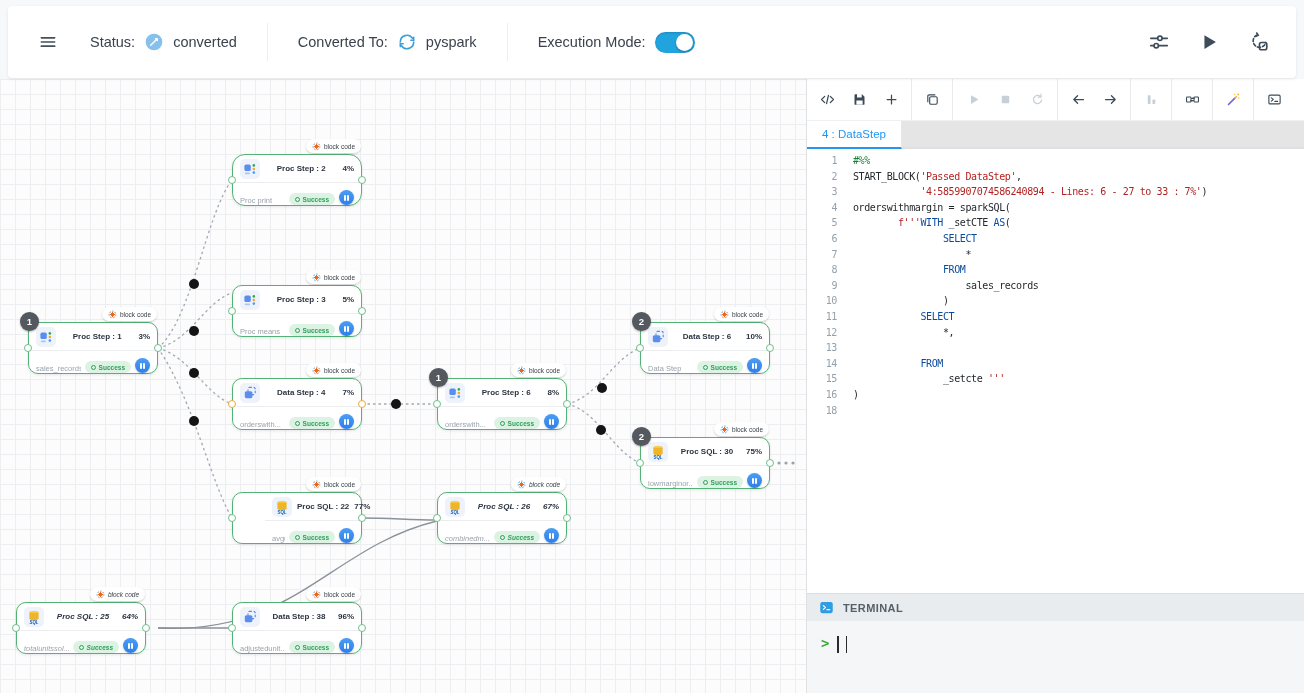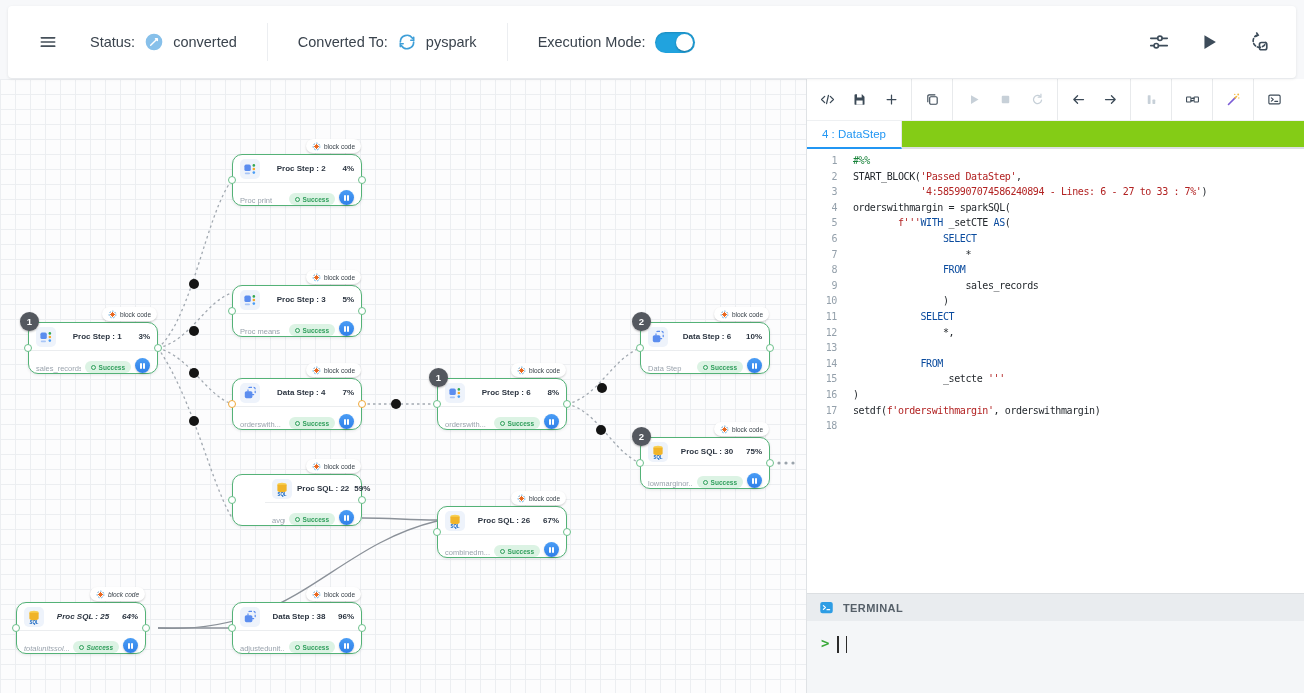--- a/index.html
+++ b/index.html
@@ -60,21 +60,21 @@
   
   .rpanel { position:absolute; left:806px; top:79px; right:0; bottom:0; background:#fff;
             border-left:1px solid #dfe2e5; display:flex; flex-direction:column; }
   .etoolbar { height:42px; display:flex; align-items:center; border-bottom:1px solid #eef0f2; }
   .tb-group { display:flex; align-items:center; gap:10px; padding:0 9px; height:100%; }
   .tb-group + .tb-group { border-left:1px solid #e8eaec; }
   .tbtn { width:22px; height:22px; display:flex; align-items:center; justify-content:center;
           color:#3c4a57; cursor:pointer; }
   .tbtn svg { width:15px; height:15px; }
   .tbtn.disabled { color:#c7d0d8; cursor:default; }
-  .tabbar { height:28px; background:#84cc16; display:flex; border-bottom:2px solid #dcdfe3; }
+  .tabbar { height:28px; background:#e5e5e5; display:flex; border-bottom:2px solid #dcdfe3; }
   .tab { background:#fff; padding:0 15px; display:flex; align-items:center; font-size:11.5px;
          color:#2196f3; border-right:1px solid #e6e8ea; border-bottom:2px solid #2196f3;
          margin-bottom:-2px; cursor:pointer; }
   .codearea { flex:1; background:#fff; overflow:hidden; padding-top:4px; font-family:"DejaVu Sans Mono", monospace; }
   .code-line { display:flex; height:15.6px; line-height:15.6px; font-size:10px; letter-spacing:-0.4px; }
   .code-line .ln { width:30px; text-align:right; color:#94a0ab; flex:none; margin-right:16px; }
   .code-line .src { white-space:pre; }
   .tk-com{color:#178239} .tk-str{color:#b22222} .tk-kw{color:#0a4b9e} .tk-num{color:#098658} .tk-pl{color:#24292e}
   .termhead { height:28px; background:#e9ecef; border-top:1px solid #dcdfe2; display:flex;
               align-items:center; padding:0 12px; gap:9px; }
@@ -202,21 +202,21 @@
           <span>Success</span>
         </span>
         <span class="gn-btn">
           <i></i>
           <i></i>
         </span>
       </div>
       <span class="conn l"></span>
       <span class="conn r"></span>
     </div>
-    <div class="gnode" style="left: 232px; top: 75px;">
+    <div class="gnode" style="left: 232px; top: 75px; border-radius: 13px;">
       <div class="bcbadge">
         <span style="display: inline-flex;">
           <svg viewBox="0 0 14 14">
             <circle cx="7" cy="7" r="5.3" fill="none" stroke="#4aa3e0" stroke-width="1.3" stroke-dasharray="2.6 2.1"></circle>
             <g stroke="#e8641a" stroke-width="1.5" stroke-linecap="round">
               <path d="M7 3.6v6.8M3.6 7h6.8M4.7 4.7l4.6 4.6M9.3 4.7L4.7 9.3"></path>
             </g>
           </svg>
         </span>
         <span>block code</span>
@@ -437,59 +437,59 @@
           <span>Success</span>
         </span>
         <span class="gn-btn">
           <i></i>
           <i></i>
         </span>
       </div>
       <span class="conn l"></span>
       <span class="conn r"></span>
     </div>
-    <div class="gnode" style="left: 232px; top: 395px; padding-left: 32px;">
+    <div class="gnode" style="left: 232px; top: 413px; padding-left: 32px;">
       <div class="bcbadge">
         <span style="display: inline-flex;">
           <svg viewBox="0 0 14 14">
             <circle cx="7" cy="7" r="5.3" fill="none" stroke="#4aa3e0" stroke-width="1.3" stroke-dasharray="2.6 2.1"></circle>
             <g stroke="#e8641a" stroke-width="1.5" stroke-linecap="round">
               <path d="M7 3.6v6.8M3.6 7h6.8M4.7 4.7l4.6 4.6M9.3 4.7L4.7 9.3"></path>
             </g>
           </svg>
         </span>
         <span>block code</span>
       </div>
       <div class="gn-head">
         <span class="nicon">
           <svg viewBox="0 0 20 20">
             <ellipse cx="10" cy="4.6" rx="5.8" ry="2.3" fill="#f8cf52"></ellipse>
             <path d="M4.2 4.6v7.2c0 1.3 2.6 2.3 5.8 2.3s5.8-1 5.8-2.3V4.6" fill="#f0b429"></path>
             <text x="10" y="19" font-size="5.6" font-weight="bold" fill="#1565c0" text-anchor="middle" font-family="Liberation Sans, sans-serif">SQL</text>
           </svg>
         </span>
         <span class="gn-title">Proc SQL : 22</span>
-        <span class="gn-pct">59%</span>
+        <span class="gn-pct">77%</span>
       </div>
       <div class="gn-div"></div>
       <div class="gn-foot">
         <span class="gn-sub">avgunitprice...</span>
         <span class="pill">
           <span class="s-ring"></span>
           <span>Success</span>
         </span>
         <span class="gn-btn">
           <i></i>
           <i></i>
         </span>
       </div>
       <span class="conn l"></span>
       <span class="conn r"></span>
     </div>
-    <div class="gnode" style="left: 437px; top: 427px;">
+    <div class="gnode" style="left: 437px; top: 413px; font-style: italic;">
       <div class="bcbadge">
         <span style="display: inline-flex;">
           <svg viewBox="0 0 14 14">
             <circle cx="7" cy="7" r="5.3" fill="none" stroke="#4aa3e0" stroke-width="1.3" stroke-dasharray="2.6 2.1"></circle>
             <g stroke="#e8641a" stroke-width="1.5" stroke-linecap="round">
               <path d="M7 3.6v6.8M3.6 7h6.8M4.7 4.7l4.6 4.6M9.3 4.7L4.7 9.3"></path>
             </g>
           </svg>
         </span>
         <span>block code</span>
@@ -750,24 +750,20 @@
         <span class="ln">14</span>
         <span class="src"><span class="tk-pl">            </span><span class="tk-kw">FROM</span></span>
       </div>
       <div class="code-line">
         <span class="ln">15</span>
         <span class="src"><span class="tk-pl">                _setcte </span><span class="tk-str">'''</span></span>
       </div>
       <div class="code-line">
         <span class="ln">16</span>
         <span class="src"><span class="tk-pl">)</span></span>
-      </div>
-      <div class="code-line">
-        <span class="ln">17</span>
-        <span class="src"><span class="tk-pl">setdf(</span><span class="tk-str">f'orderswithmargin'</span><span class="tk-pl">, orderswithmargin)</span></span>
       </div>
       <div class="code-line">
         <span class="ln">18</span>
       </div>
     </div>
   <div class="termhead">
     <span class="ticon micon">
         <svg viewBox="0 0 24 24">
           <rect x="2" y="3" width="20" height="18" rx="3.5" fill="#2e9de4"></rect>
           <path d="M7 9l3.2 3L7 15M12.8 15.5H17" stroke="#fff" stroke-width="1.9" fill="none" stroke-linecap="round" stroke-linejoin="round"></path>

